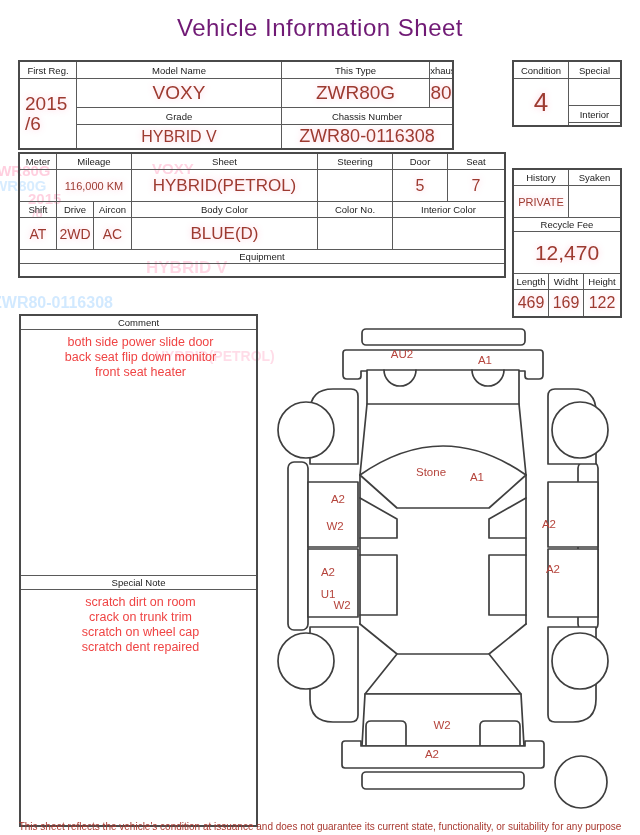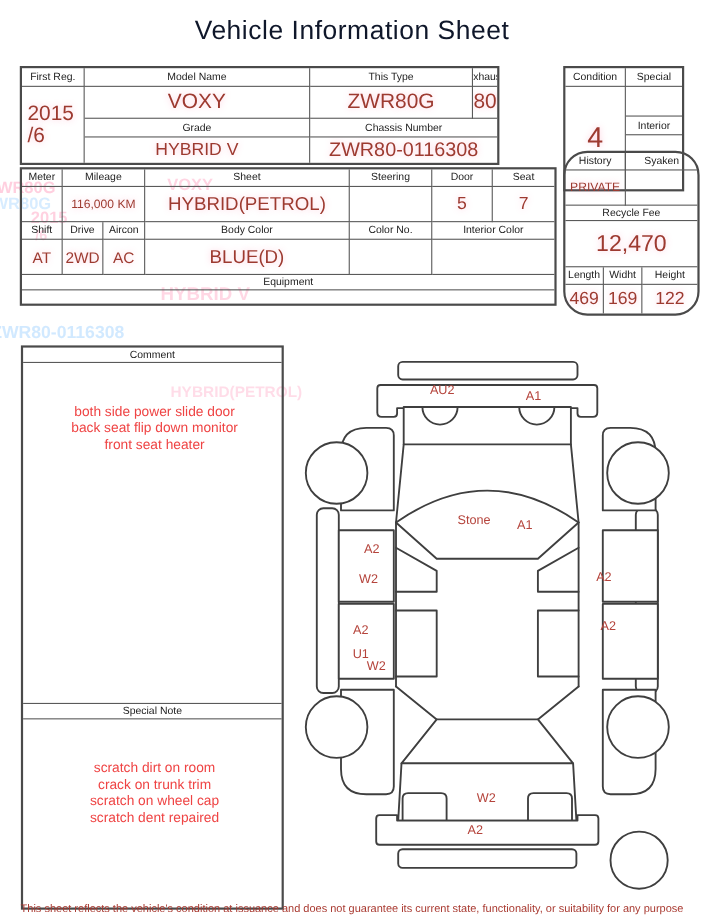--- a/index.html
+++ b/index.html
@@ -1,46 +1,46 @@
 <!DOCTYPE html>
 <html><head>
 <meta charset="utf-8">
 <style>
   html,body{margin:0;padding:0;background:#ffffff;}
   .sheet{position:relative;width:640px;height:835px;background:#fff;overflow:hidden;
          font-family:"Liberation Sans",sans-serif;}
   .title{position:absolute;top:14px;left:0;width:100%;text-align:center;
-         font-size:24px;color:#0f172a;letter-spacing:.5px;}
+         font-size:24px;color:#701a75;letter-spacing:.5px;}
   
   .box{position:absolute;border:2px solid #4a4a4a;box-sizing:border-box;display:grid;}
   .cell{display:flex;align-items:center;justify-content:center;box-sizing:border-box;overflow:hidden;}
   .br{border-right:1px solid #5a5a5a;}
   .bb{border-bottom:1px solid #5a5a5a;}
   .lbl{font-size:9.5px;color:#222;}
   .val{color:#9d3a30;text-shadow:0 0 6px rgba(255,140,175,.45);}
   .fs19{font-size:19px;} .fs18{font-size:18px;} .fs17{font-size:17px;}
   .fs16{font-size:16px;} .fs14{font-size:14px;text-align:center;} .fs11{font-size:11px;}
   .fs21{font-size:21px;} .fs26{font-size:26px;}
   
   .t1{left:18px;top:60px;width:436px;height:90px;
       grid-template-columns:57px 205px 148px 1fr;grid-template-rows:17px 29px 17px 1fr;}
   .firstreg-val{grid-row:2/5;flex-direction:column;align-items:flex-start;justify-content:center;
       padding-left:5px;line-height:20px;}
-  .b1{left:512px;top:60px;width:110px;height:114px;
+  .b1{left:512px;top:60px;width:110px;height:67px;
       grid-template-columns:55px 1fr;grid-template-rows:17px 27px 17px 1fr;}
   .t2{left:18px;top:152px;width:488px;height:126px;
       grid-template-columns:37px 37px 38px 186px 75px 55px 1fr;
       grid-template-rows:16px 32px 16px 32px 14px 1fr;}
   .equip{justify-content:flex-start;align-items:flex-start;padding:5px 8px;
          font-size:12px;white-space:pre-wrap;line-height:15px;}
-  .b2{left:512px;top:137px;width:124px;height:150px;
-      grid-template-columns:55px 1fr;grid-template-rows:16px 32px 14px 42px 1fr;border-radius:22px;}
+  .b2{left:512px;top:168px;width:110px;height:150px;
+      grid-template-columns:55px 1fr;grid-template-rows:16px 32px 14px 42px 1fr;}
   .dims{grid-column:1/3;display:grid;grid-template-columns:35px 35px 1fr;grid-template-rows:16px 1fr;}
   
-  .notes{left:19px;top:314px;width:239px;height:513px;display:flex;flex-direction:column;gap:32px;}
+  .notes{left:19px;top:314px;width:239px;height:513px;display:flex;flex-direction:column;}
   .notes-hdr{height:13px;flex:0 0 auto;display:flex;align-items:center;justify-content:center;
              font-size:9.5px;color:#222;border-bottom:1px solid #5a5a5a;}
   .notes-hdr.mid{border-top:1px solid #5a5a5a;}
   .notes-body{padding:5px 4px 0 8px;color:#ef4444;font-size:12.5px;line-height:15px;text-align:center;}
   .notes-body div{white-space:nowrap;}
   .c-body{height:240px;flex:0 0 auto;}
   .s-body{flex:1 1 auto;}
   
   .footer{position:absolute;top:821px;left:0;width:100%;text-align:center;
           font-size:10px;color:#a93a31;}

